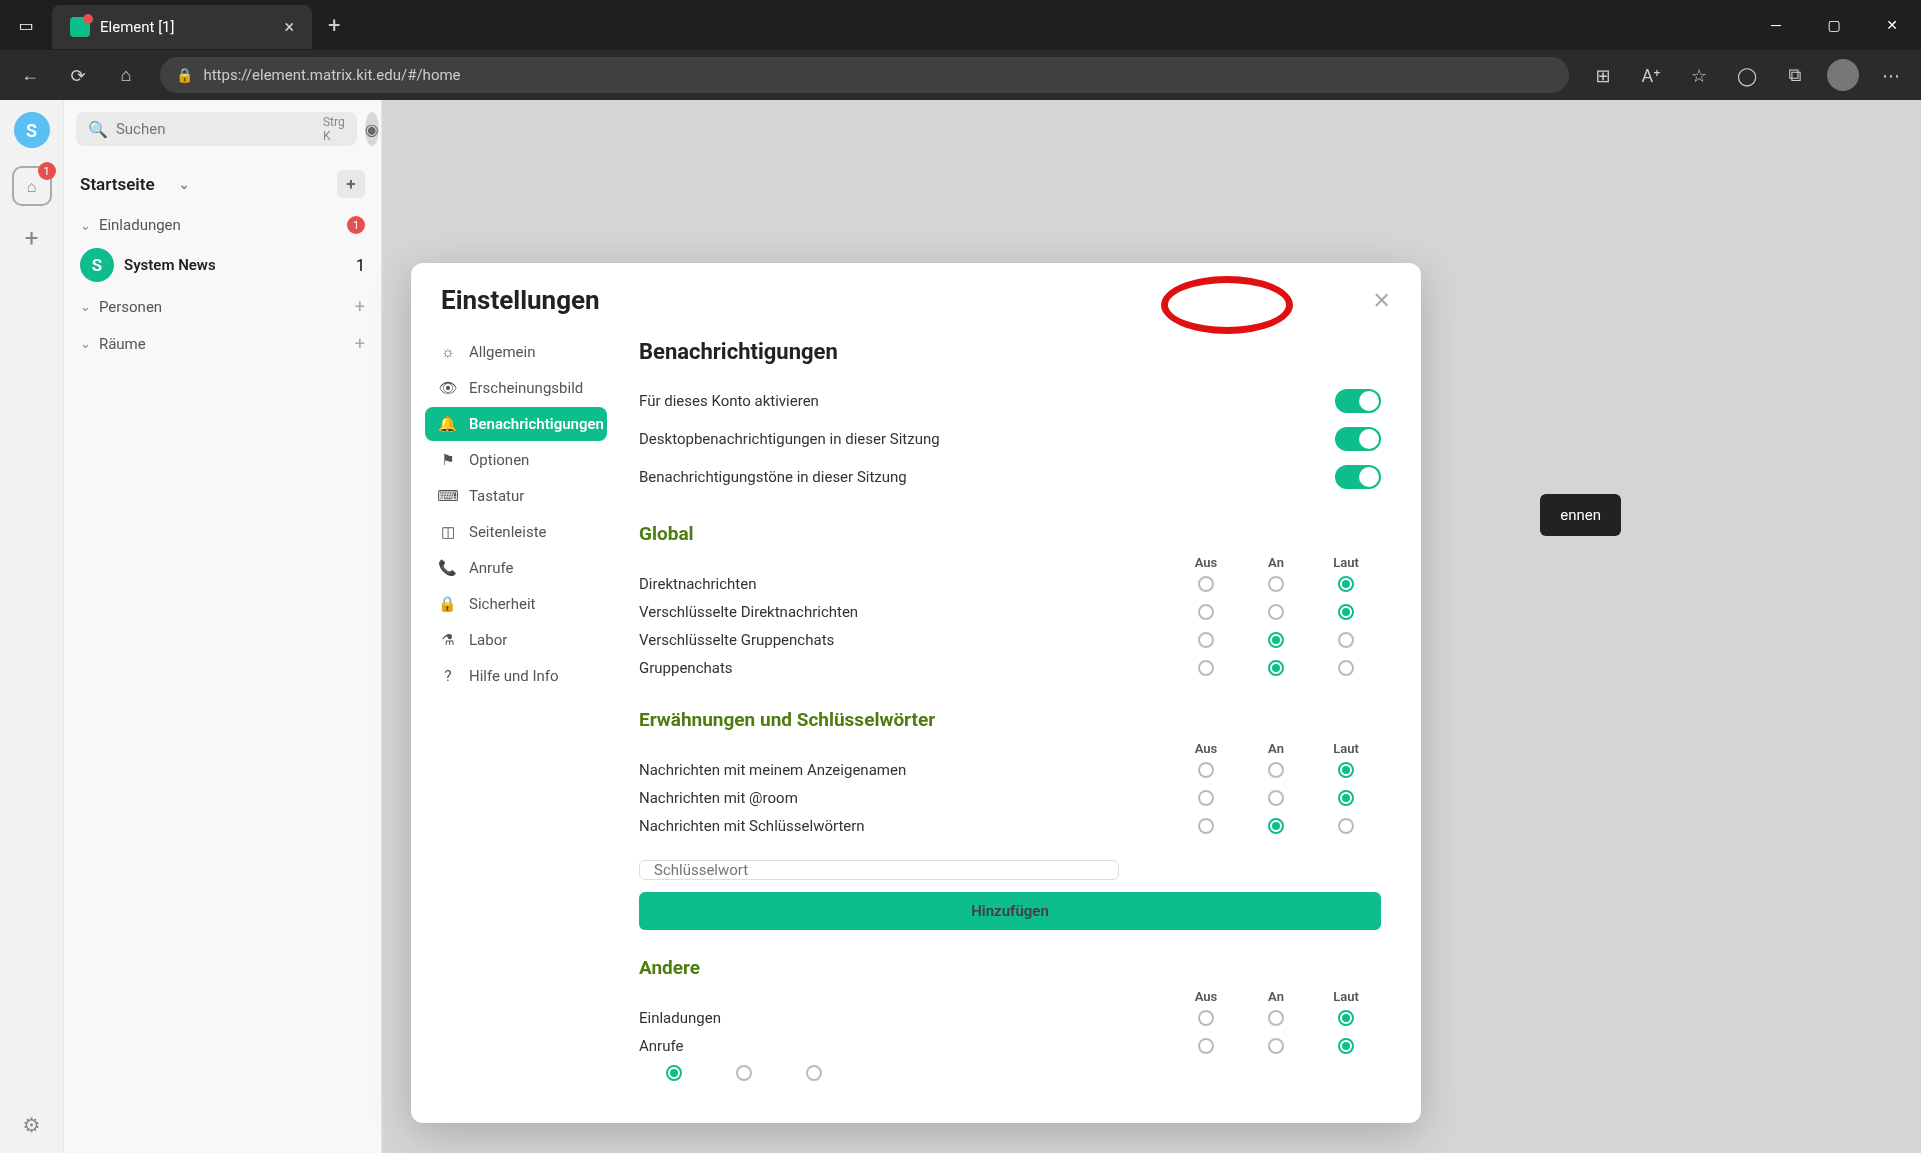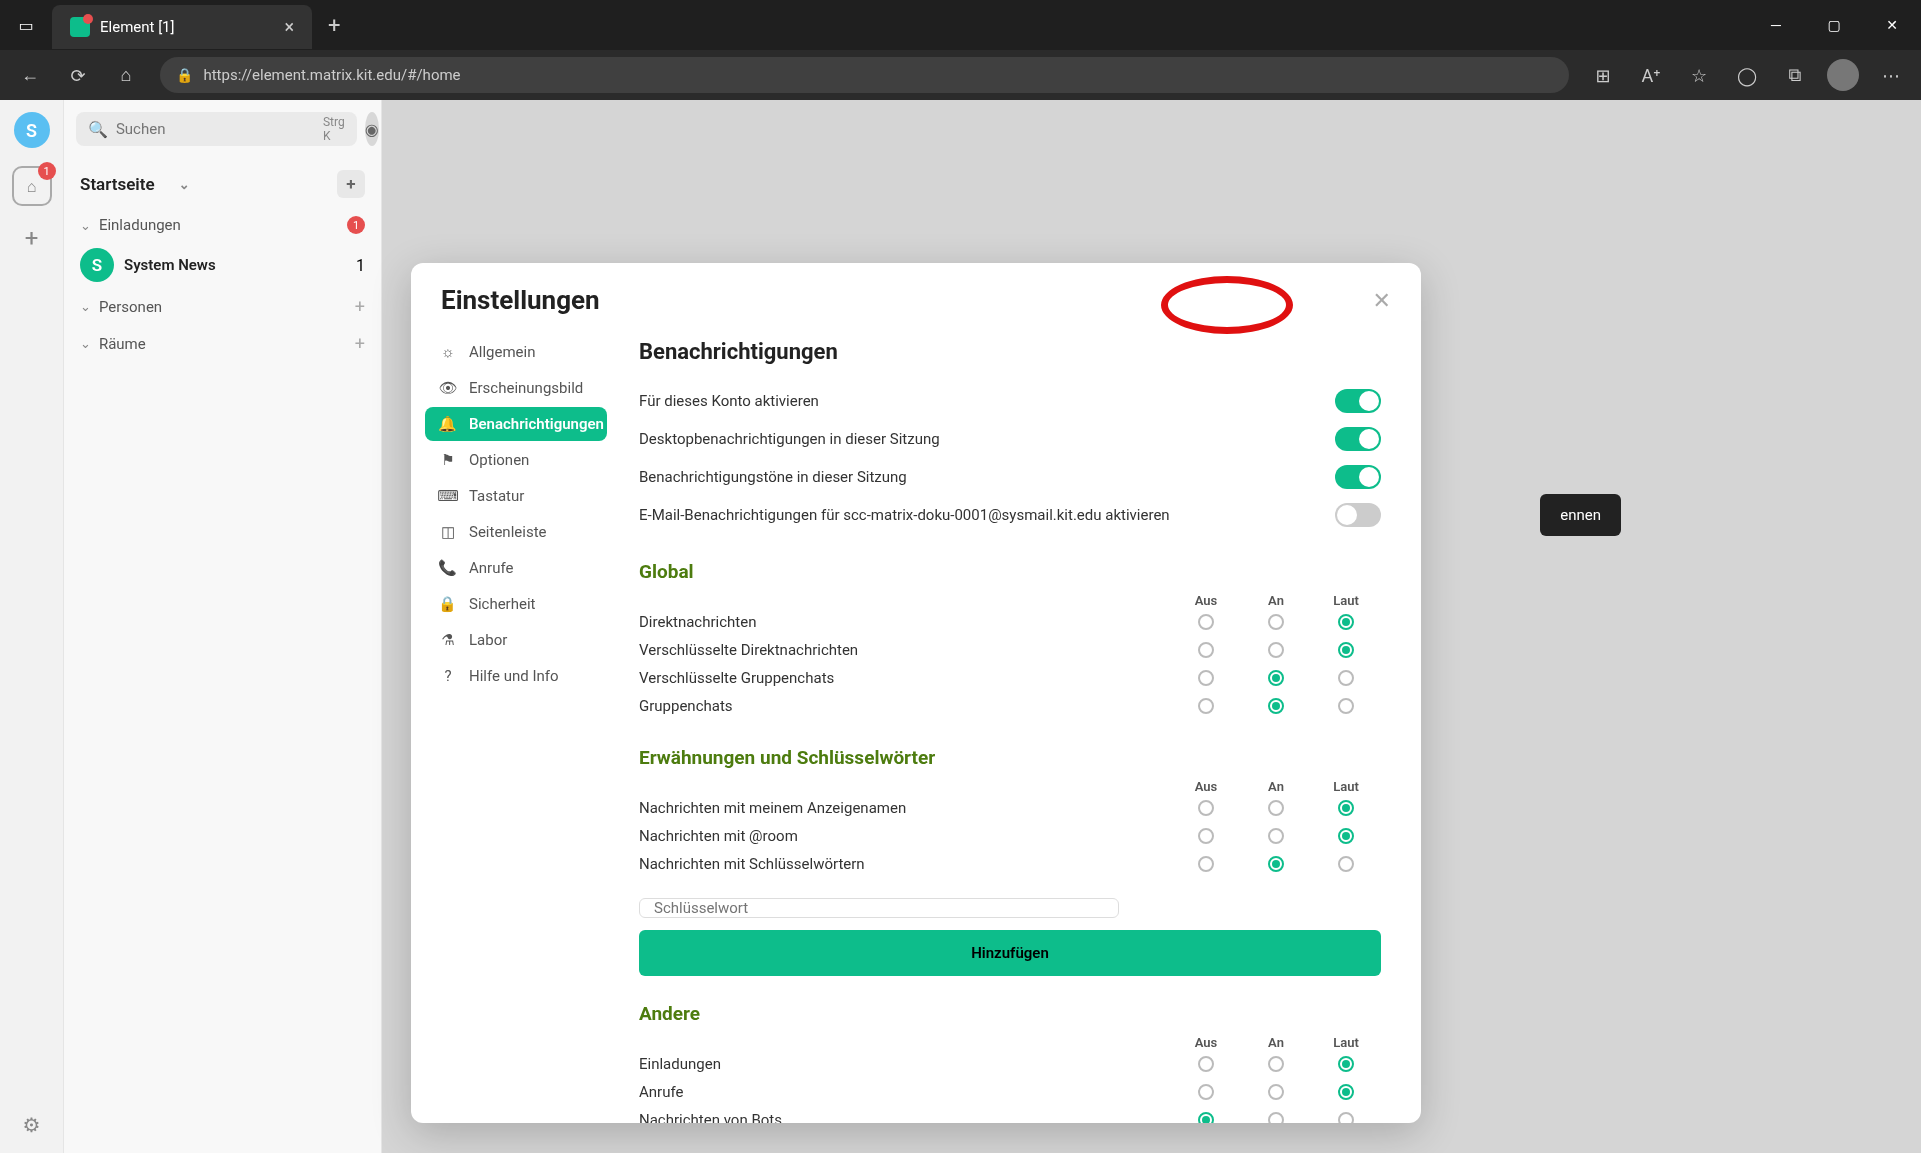--- a/index.html
+++ b/index.html
@@ -79,21 +79,21 @@
 .radio-hdr .col { width: 70px; text-align: center; }
 .radio-row { display: flex; align-items: center; padding: 5px 0; font-size: 15px; color: #333; }
 .radio-row .rr-label { flex: 1; }
 .radio-row .col { width: 70px; display: flex; justify-content: center; }
 .radio { width: 16px; height: 16px; border: 2px solid #bbb; border-radius: 50%; cursor: pointer; position: relative; }
 .radio.checked { border-color: #0dbd8b; }
 .radio.checked::after { content: ""; position: absolute; top: 2px; left: 2px; width: 8px; height: 8px; background: #0dbd8b; border-radius: 50%; }
 
 .keyword-row { display: flex; gap: 12px; margin-top: 20px; flex-direction: column; }
 .keyword-input { flex: 1; max-width: 480px; height: 42px; border: 1px solid #ddd; border-radius: 6px; padding: 0 14px; font-size: 15px; outline: none; }
-.add-btn { height: 46px; padding: 0 22px; background: #0dbd8b; color: #000000; border: none; border-radius: 6px; font-size: 15px; font-weight: 600; cursor: pointer; }
+.add-btn { height: 38px; padding: 0 22px; background: #0dbd8b; color: #404040; border: none; border-radius: 6px; font-size: 15px; font-weight: 600; cursor: pointer; }
 
 
 .annotation-ellipse { position: absolute; border: 7px solid #e01010; border-radius: 50%; pointer-events: none; width: 132px; height: 58px; top: 276px; left: 1161px; }
 
 .chev { font-size: 13px; color: #888; }
 </style>
 </head>
 <body>
 
 <div class="browser-chrome">
@@ -243,24 +243,20 @@
             <div class="toggle"></div>
           </div>
       <div class="toggle-row">
             <span class="toggle-label">Desktopbenachrichtigungen in dieser Sitzung</span>
             <div class="toggle"></div>
           </div>
       <div class="toggle-row">
             <span class="toggle-label">Benachrichtigungstöne in dieser Sitzung</span>
             <div class="toggle"></div>
           </div>
-      <div class="toggle-row">
-            <span class="toggle-label">E-Mail-Benachrichtigungen für scc-matrix-doku-0001@sysmail.kit.edu aktivieren</span>
-            <div class="toggle off"></div>
-          </div>
 
       <div class="group-title">Global</div>
       <div class="radio-hdr">
             <span class="rh-label"></span>
             <span class="col">Aus</span>
             <span class="col">An</span>
             <span class="col">Laut</span>
           </div>
       <div class="radio-row">
             <span class="rr-label">Direktnachrichten</span>
@@ -385,21 +381,20 @@
               <span class="radio"></span>
             </span>
             <span class="col">
               <span class="radio"></span>
             </span>
             <span class="col">
               <span class="radio checked"></span>
             </span>
           </div>
       <div class="radio-row">
-            <span class="rr-label">Nachrichten von Bots</span>
             <span class="col">
               <span class="radio checked"></span>
             </span>
             <span class="col">
               <span class="radio"></span>
             </span>
             <span class="col">
               <span class="radio"></span>
             </span>
           </div>

